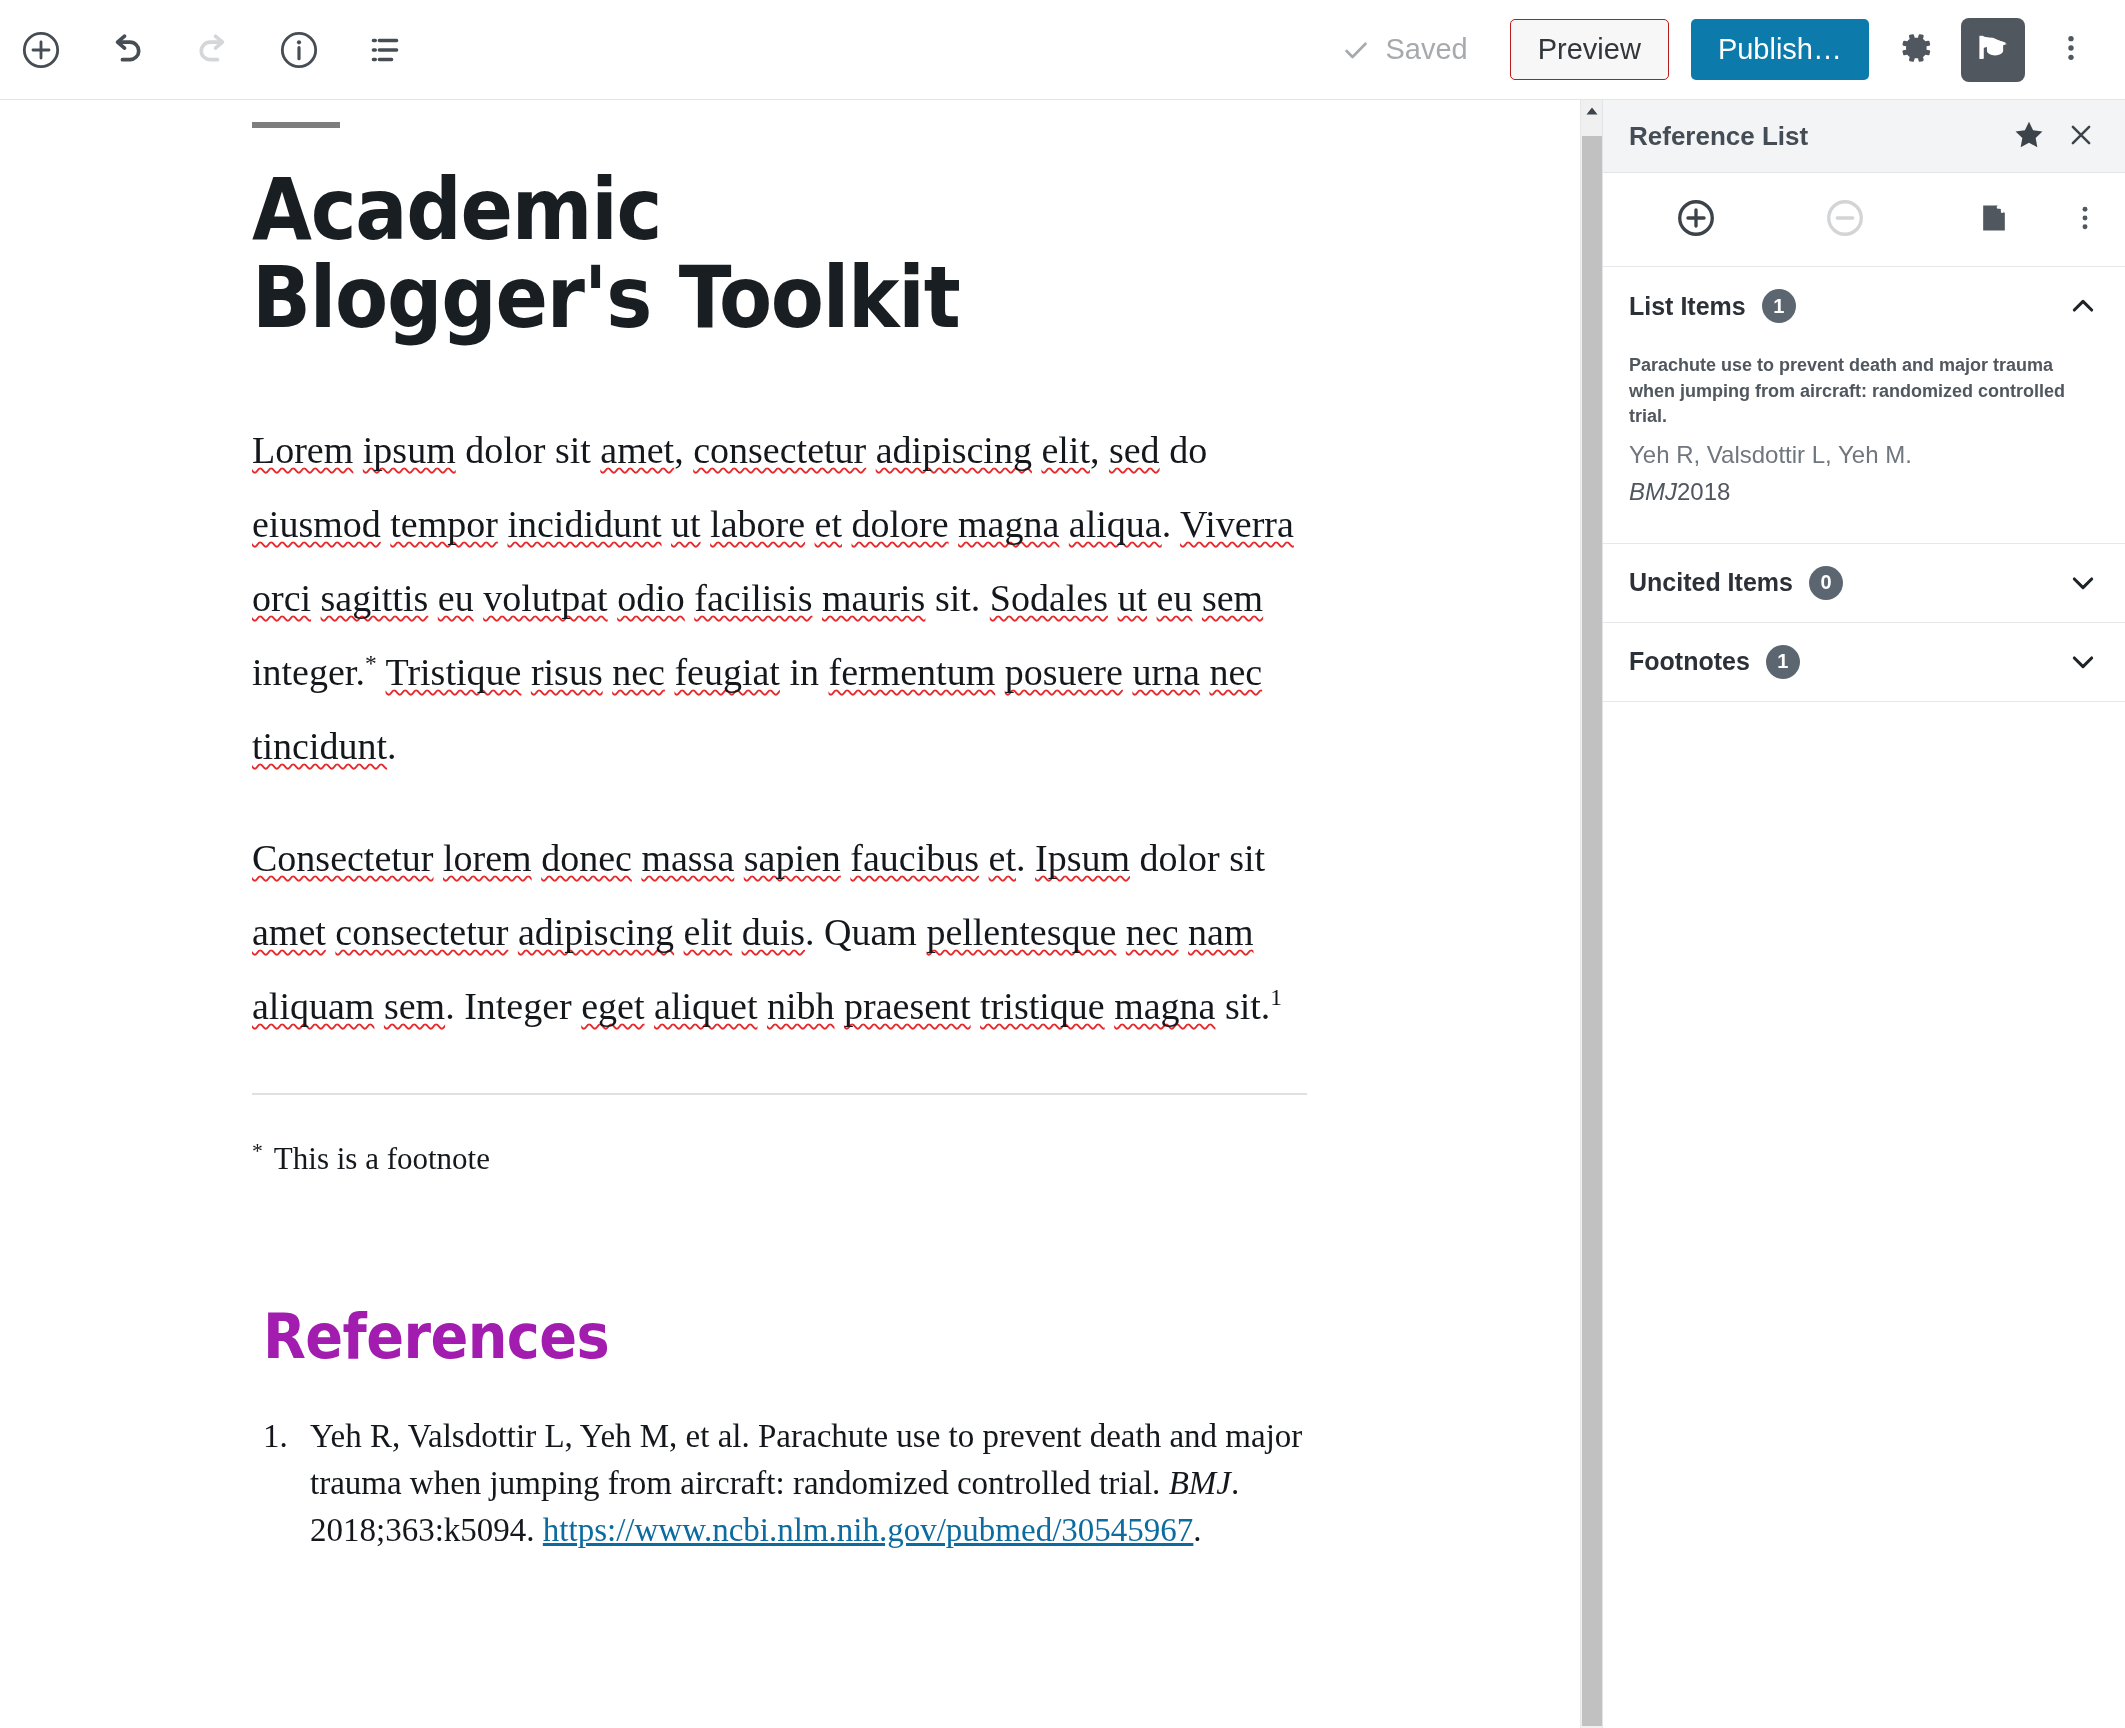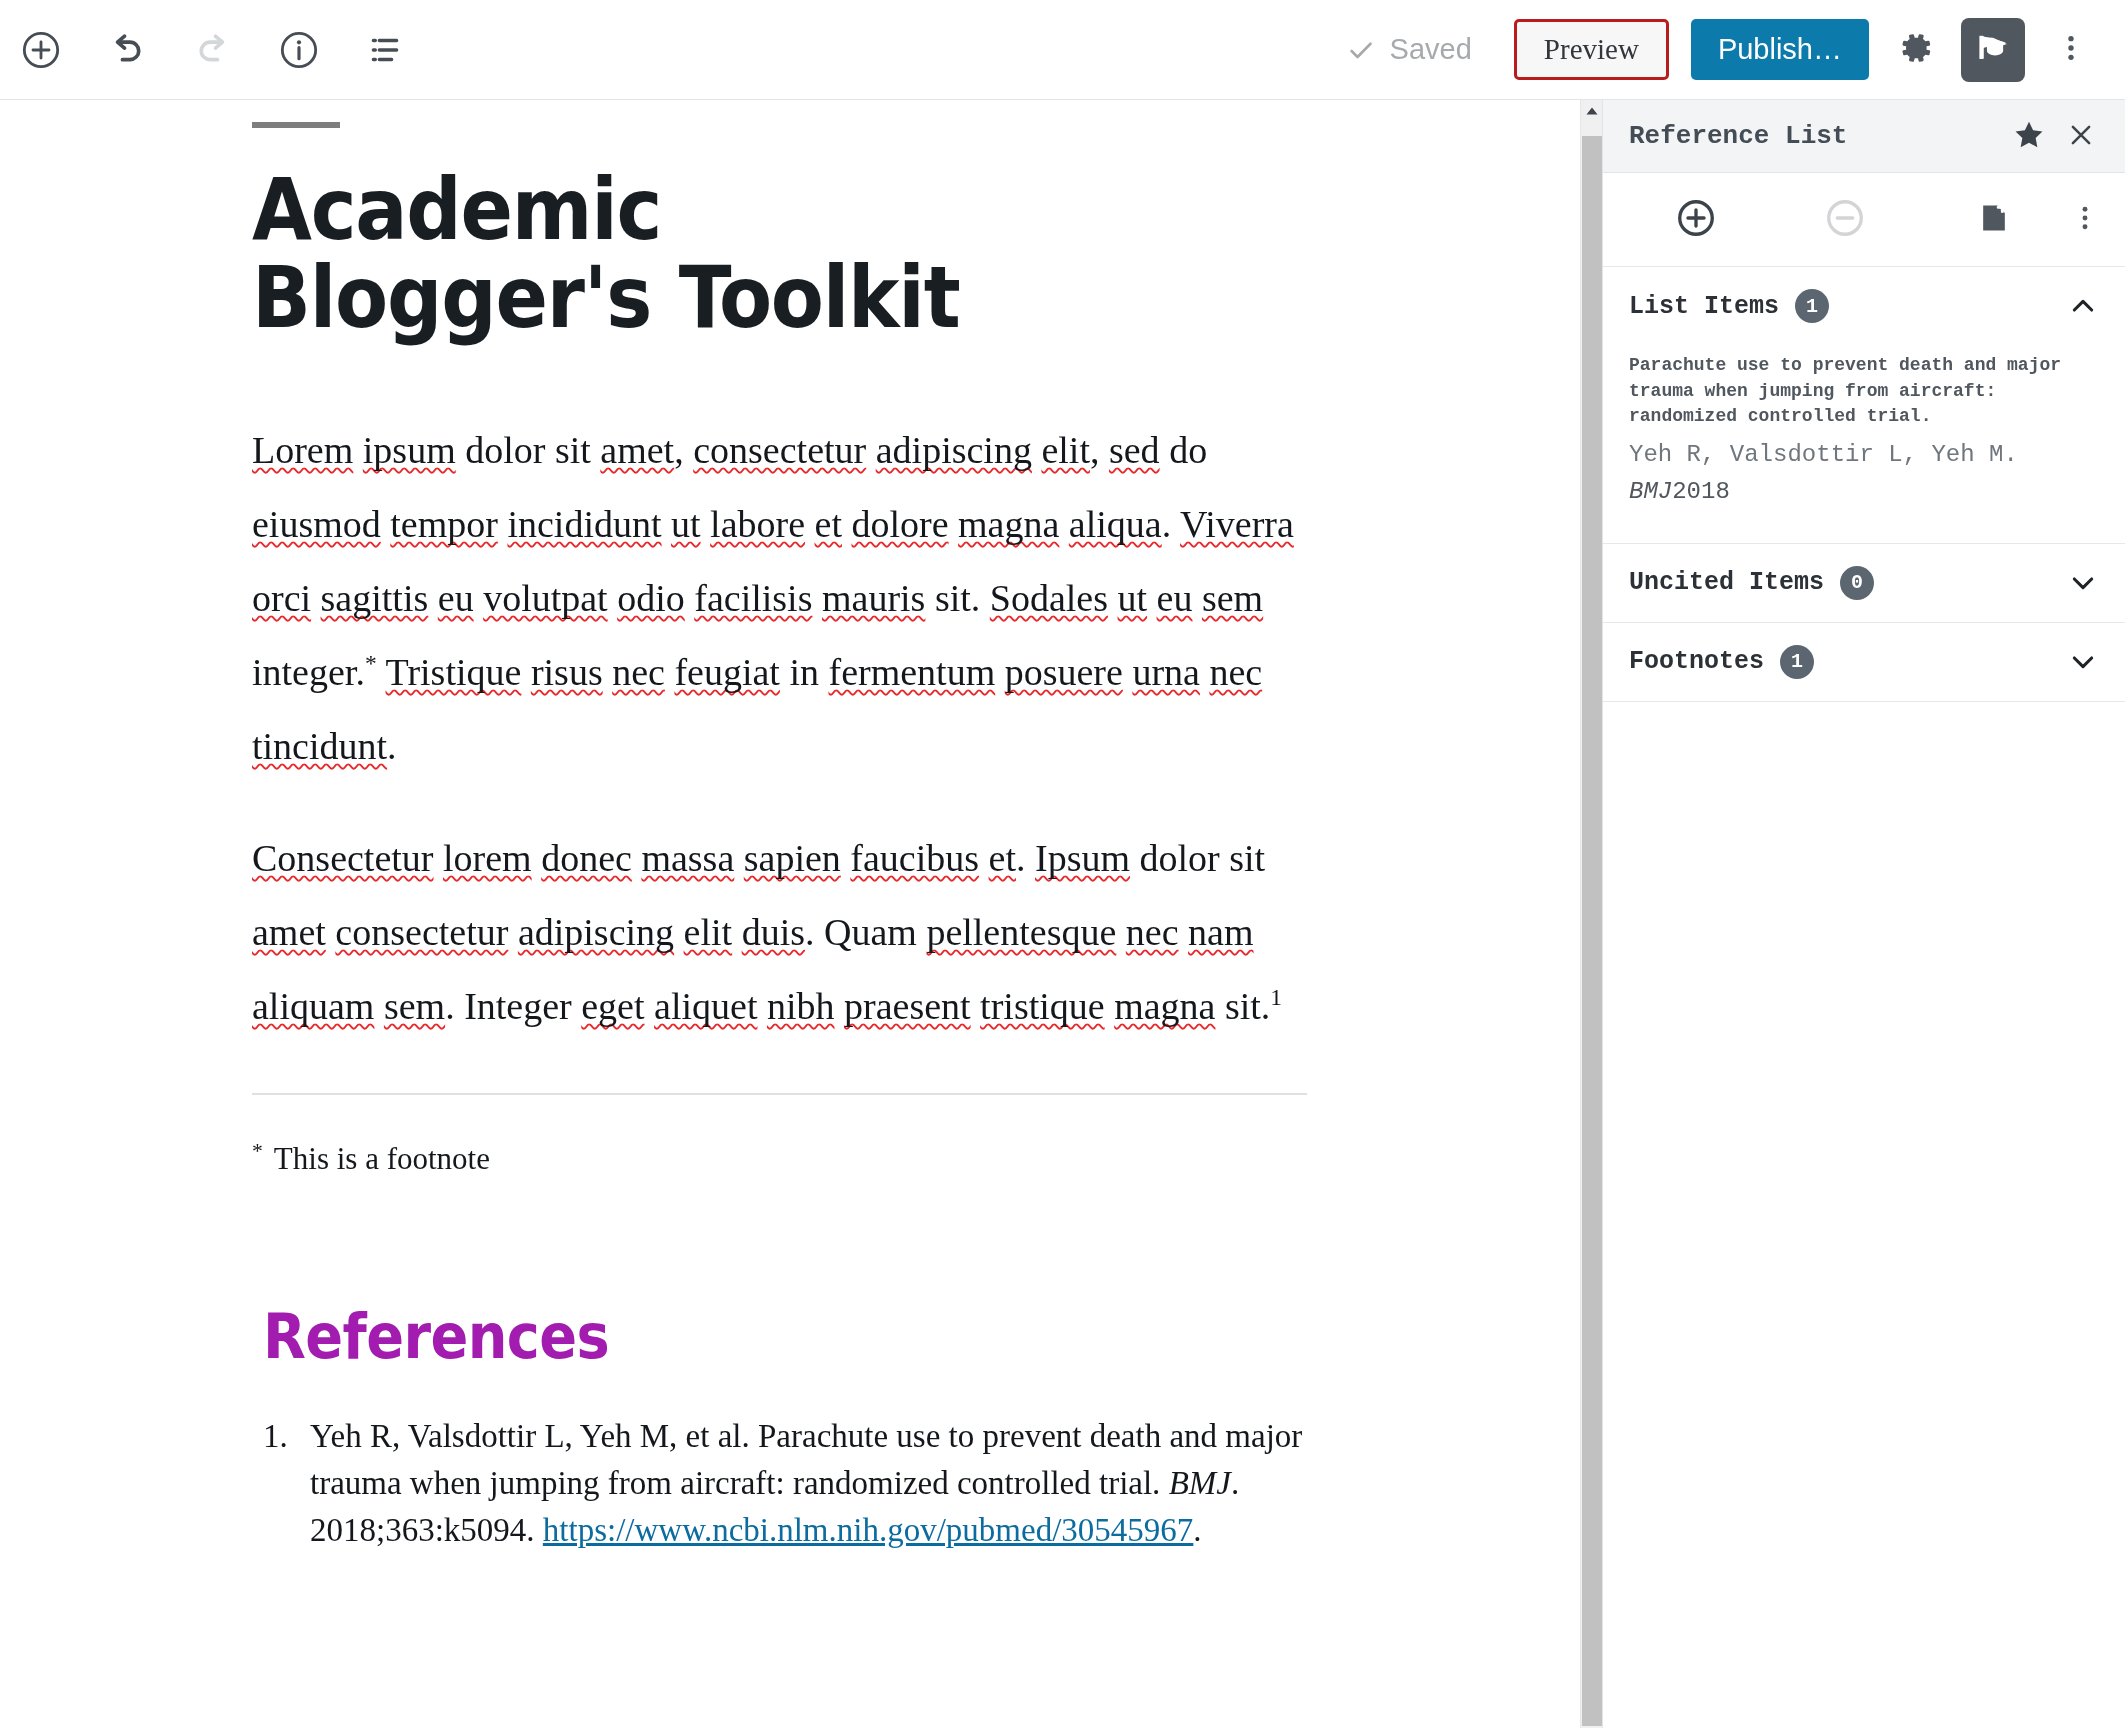--- a/index.html
+++ b/index.html
@@ -64,26 +64,26 @@
     color: #a7aaad;
     font-size: 29px;
     margin-right: 42px;
     white-space: nowrap;
   }
   .saved svg { display:block; }
 
   .btn-preview {
     height: 61px;
     padding: 0 27px;
-    border: 3px solid #b91c1c;
+    border: 1px solid #b91c1c;
     border-radius: 5px;
     background: #f7f7f7;
     color: #32373c;
     font-size: 29px;
-    font-family: Liberation Serif, serif;
+    font-family: Liberation Sans, sans-serif;
     cursor: pointer;
     display: flex; align-items: center;
     white-space: nowrap;
   }
   .btn-publish {
     height: 61px;
     padding: 0 27px;
     margin-left: 22px;
     border: none;
     border-radius: 5px;
@@ -218,21 +218,21 @@
 
   
   .sidebar {
     position: absolute;
     left: 1602px; top: 100px;
     width: 523px;
     height: 1628px;
     background: #ffffff;
     border-left: 1px solid #e2e4e7;
     box-sizing: border-box;
-    font-family: Liberation Mono, monospace;
+    font-family: Liberation Sans, sans-serif;
   }
   .sb-header {
     height: 73px;
     background: #f3f4f5;
     border-bottom: 1px solid #e2e4e7;
     display: flex;
     align-items: center;
     padding: 0 18px 0 26px;
     box-sizing: border-box;
   }

